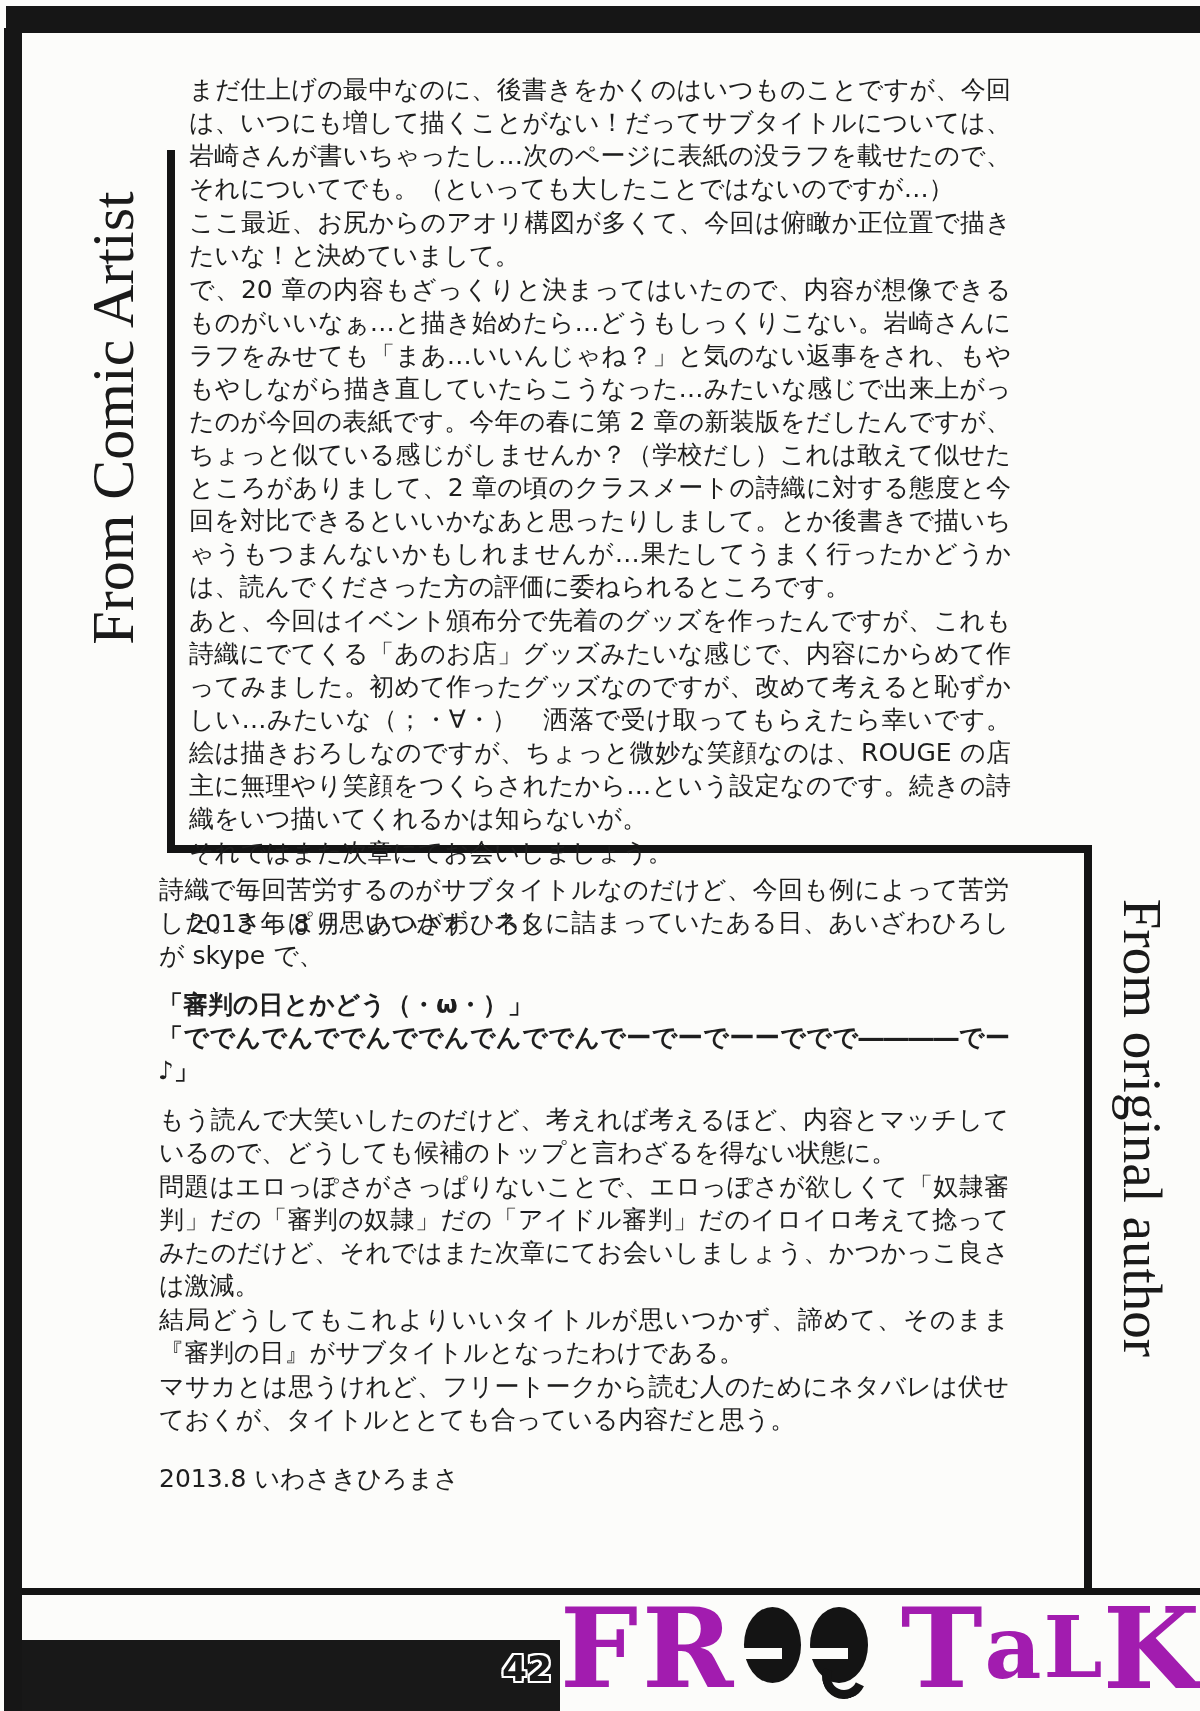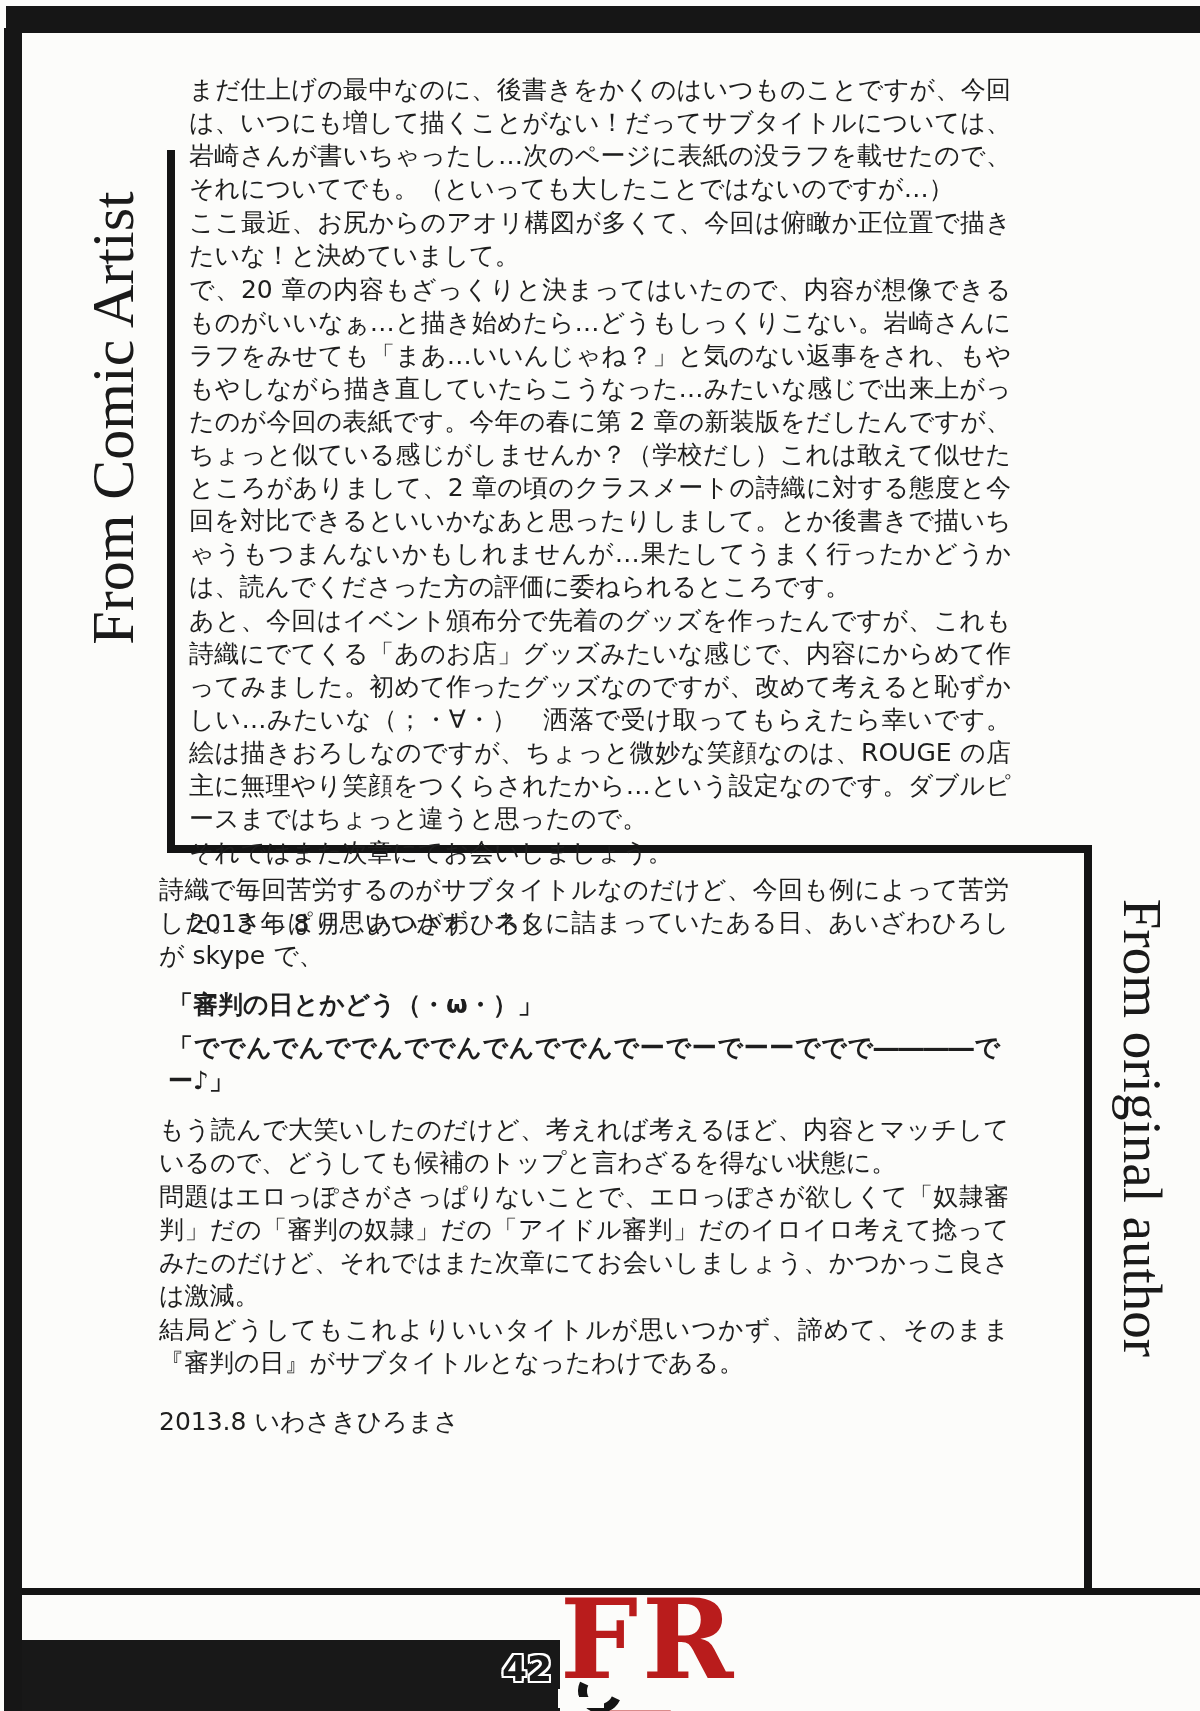--- a/index.html
+++ b/index.html
@@ -27,37 +27,37 @@
   .box2-top    { left:167px;  top:845px;  width:925px; height:8px; }
   .box2-right  { left:1084px; top:845px;  width:8px;   height:750px; }
   .bottom-rule { left:22px;   top:1588px; width:1178px; height:7px; }
 
   
   .jp-block { position:absolute; font-size:25px; line-height:33px; text-align:justify; color:#1e1e1e; }
   .jp-block p { margin:1px; }
   .artist-block { left:188px; top:72px;  width:824px; }
   .author-block { left:158px; top:872px; width:852px; }
   .quotes { margin:16px 0; font-weight:bold; }
-  .quotes p { margin:10px; }
+  .quotes p { margin:0; }
   .signature { }
   .sig-artist { margin-top:38px !important; padding-right:4px; }
   .sig-author { margin-top:26px !important; padding-right:28px; }
 
   
   .footer-bar { position:absolute; left:22px; top:1640px; width:538px; height:72px; background:#181818; }
   .page-number {
     position:absolute; right:8px; top:8px;
     font-family:"DejaVu Sans",sans-serif; font-weight:bold; font-size:36px; color:#181818;
     text-shadow:-2px 0 #fff, 2px 0 #fff, 0 -2px #fff, 0 2px #fff,
                 -2px -2px #fff, 2px 2px #fff, -2px 2px #fff, 2px -2px #fff;
   }
   .logo {
     position:absolute; left:560px; top:1592px; width:640px; height:114px;
-    display:flex; align-items:flex-start; justify-content:flex-start;
-    font-family:"DejaVu Serif","Liberation Serif",serif; font-weight:bold; color:#b91c1c;flex-direction:column;
+    display:flex; align-items:center; justify-content:flex-start;
+    font-family:"DejaVu Serif","Liberation Serif",serif; font-weight:bold; color:#a21caf;
   }
   .logo span { display:inline-block; }
   .logo-p1 { font-size:110px; line-height:0.88; letter-spacing:4px; }
   .e-ball { position:relative; width:68px; height:76px; background:#141414; border-radius:50%; margin:0 3px 8px 6px; }
   .e-ball::after { content:""; position:absolute; left:-8px; top:54%; width:46px; height:11px; background:#fcfcfa; }
   .e-tail::before { content:""; position:absolute; left:12px; bottom:-16px; width:26px; height:26px;
                     border:9px solid #141414; border-top-color:transparent; border-right-color:transparent;
                     border-radius:50%; transform:rotate(-20deg); }
   .logo-t { font-size:110px; line-height:0.88; margin-left:30px; }
   .logo-a { font-size:88px;  line-height:0.80; margin:0 2px 4px 2px; }
@@ -77,40 +77,41 @@
   <div class="rule divider-v"></div>
   <div class="rule box2-top"></div>
   <div class="rule box2-right"></div>
   <div class="rule bottom-rule"></div>
 
   <div class="jp-block artist-block">
     <div>
         <p>まだ仕上げの最中なのに、後書きをかくのはいつものことですが、今回は、いつにも増して描くことがない！だってサブタイトルについては、岩崎さんが書いちゃったし…次のページに表紙の没ラフを載せたので、それについてでも。（といっても大したことではないのですが…）</p>
         <p>ここ最近、お尻からのアオリ構図が多くて、今回は俯瞰か正位置で描きたいな！と決めていまして。</p>
         <p>で、20 章の内容もざっくりと決まってはいたので、内容が想像できるものがいいなぁ…と描き始めたら…どうもしっくりこない。岩崎さんにラフをみせても「まあ…いいんじゃね？」と気のない返事をされ、もやもやしながら描き直していたらこうなった…みたいな感じで出来上がったのが今回の表紙です。今年の春に第 2 章の新装版をだしたんですが、ちょっと似ている感じがしませんか？（学校だし）これは敢えて似せたところがありまして、2 章の頃のクラスメートの詩織に対する態度と今回を対比できるといいかなあと思ったりしまして。とか後書きで描いちゃうもつまんないかもしれませんが…果たしてうまく行ったかどうかは、読んでくださった方の評価に委ねられるところです。</p>
-        <p>あと、今回はイベント頒布分で先着のグッズを作ったんですが、これも詩織にでてくる「あのお店」グッズみたいな感じで、内容にからめて作ってみました。初めて作ったグッズなのですが、改めて考えると恥ずかしい…みたいな（；・∀・）　洒落で受け取ってもらえたら幸いです。絵は描きおろしなのですが、ちょっと微妙な笑顔なのは、ROUGE の店主に無理やり笑顔をつくらされたから…という設定なのです。ダブルピースまではちょっと違うと思ったので。</p>
+        <p>あと、今回はイベント頒布分で先着のグッズを作ったんですが、これも詩織にでてくる「あのお店」グッズみたいな感じで、内容にからめて作ってみました。初めて作ったグッズなのですが、改めて考えると恥ずかしい…みたいな（；・∀・）　洒落で受け取ってもらえたら幸いです。絵は描きおろしなのですが、ちょっと微妙な笑顔なのは、ROUGE の店主に無理やり笑顔をつくらされたから…という設定なのです。続きの詩織をいつ描いてくれるかは知らないが。</p>
         <p>それではまた次章にてお会いしましょう。</p>
       </div>
     <p class="signature sig-artist">2013 年 8 月　あいざわひろし</p>
   </div>
 
   <div class="vlabel vlabel-right">From original author</div>
 
   <div class="jp-block author-block">
     <div>
         <p>詩織で毎回苦労するのがサブタイトルなのだけど、今回も例によって苦労した。さっぱり思いつかず、ネタに詰まっていたある日、あいざわひろしが skype で、</p>
       </div>
     <div class="quotes">
         <p>「審判の日とかどう（・ω・）」</p>
         <p>「ででんでんででんででんでんででんでーでーでーーででで――――でー♪」</p>
       </div>
     <div>
         <p>もう読んで大笑いしたのだけど、考えれば考えるほど、内容とマッチしているので、どうしても候補のトップと言わざるを得ない状態に。</p>
         <p>問題はエロっぽさがさっぱりないことで、エロっぽさが欲しくて「奴隷審判」だの「審判の奴隷」だの「アイドル審判」だのイロイロ考えて捻ってみたのだけど、それではまた次章にてお会いしましょう、かつかっこ良さは激減。</p>
         <p>結局どうしてもこれよりいいタイトルが思いつかず、諦めて、そのまま『審判の日』がサブタイトルとなったわけである。</p>
+        <p>マサカとは思うけれど、フリートークから読む人のためにネタバレは伏せておくが、タイトルととても合っている内容だと思う。</p>
       </div>
     <p class="signature sig-author">2013.8 いわさきひろまさ</p>
   </div>
 
   <div class="footer-bar">
     <div class="page-number">42</div>
   </div>
 
   <div class="logo" aria-label="FREE TALK">
     <span class="logo-p1">FR</span>

